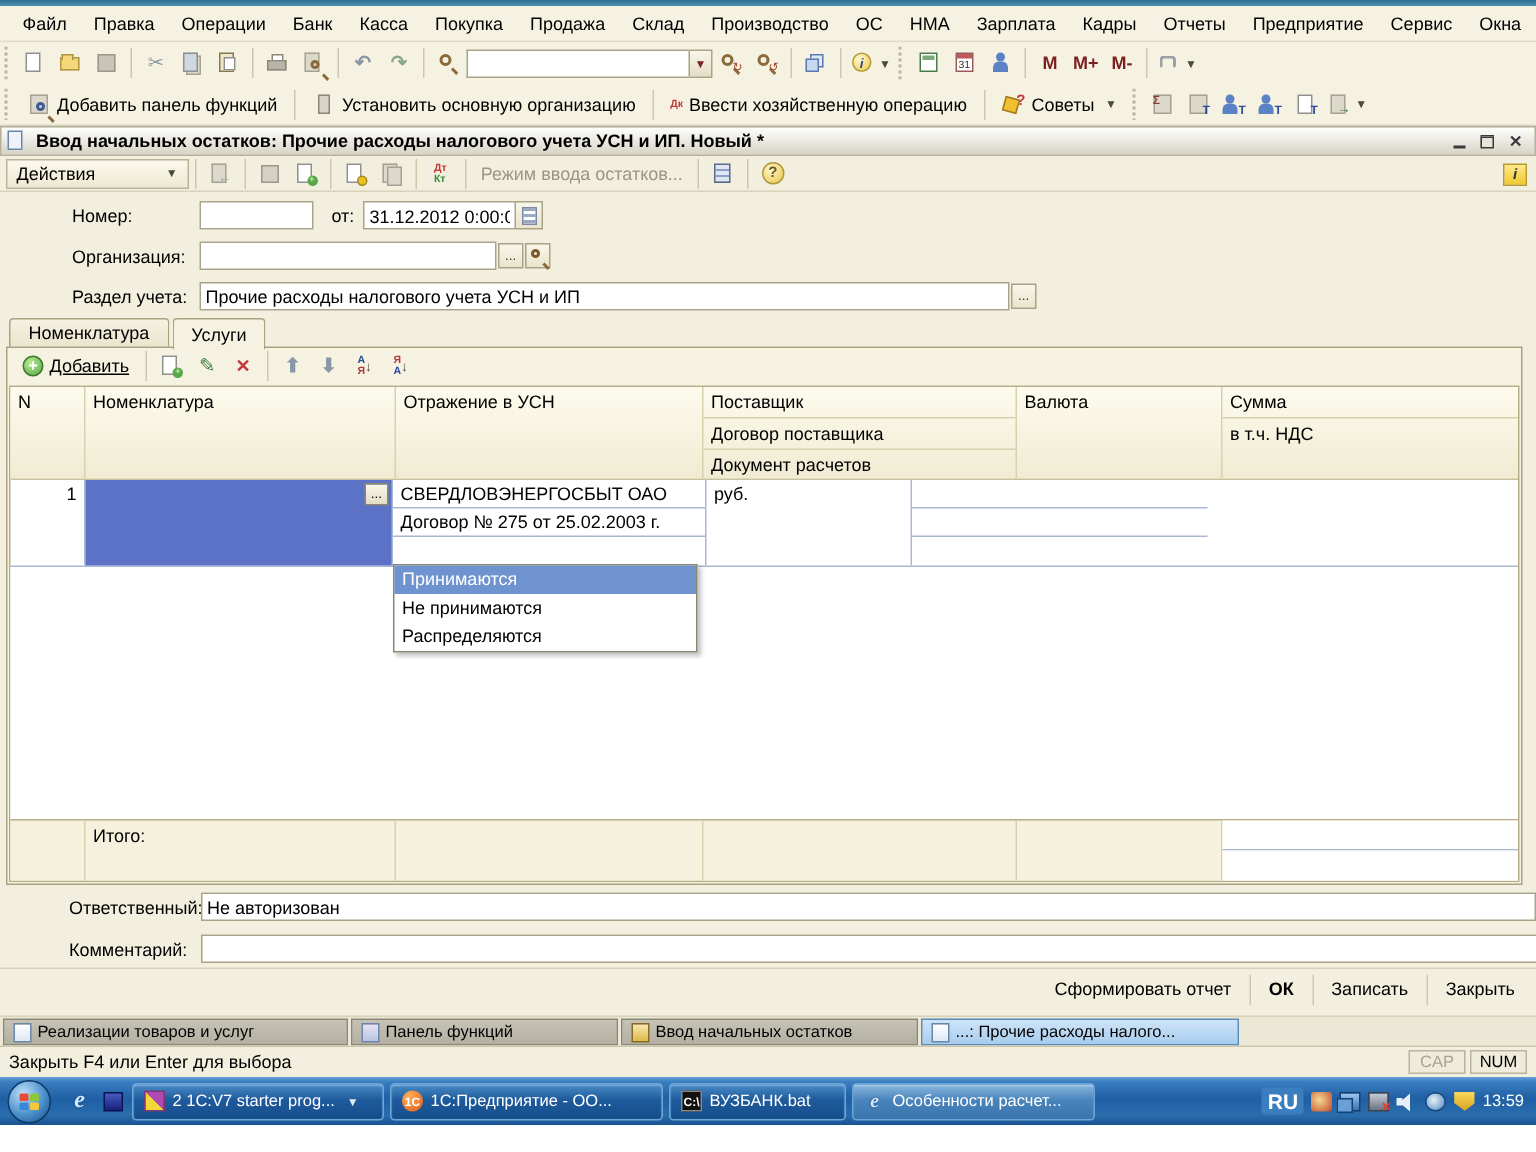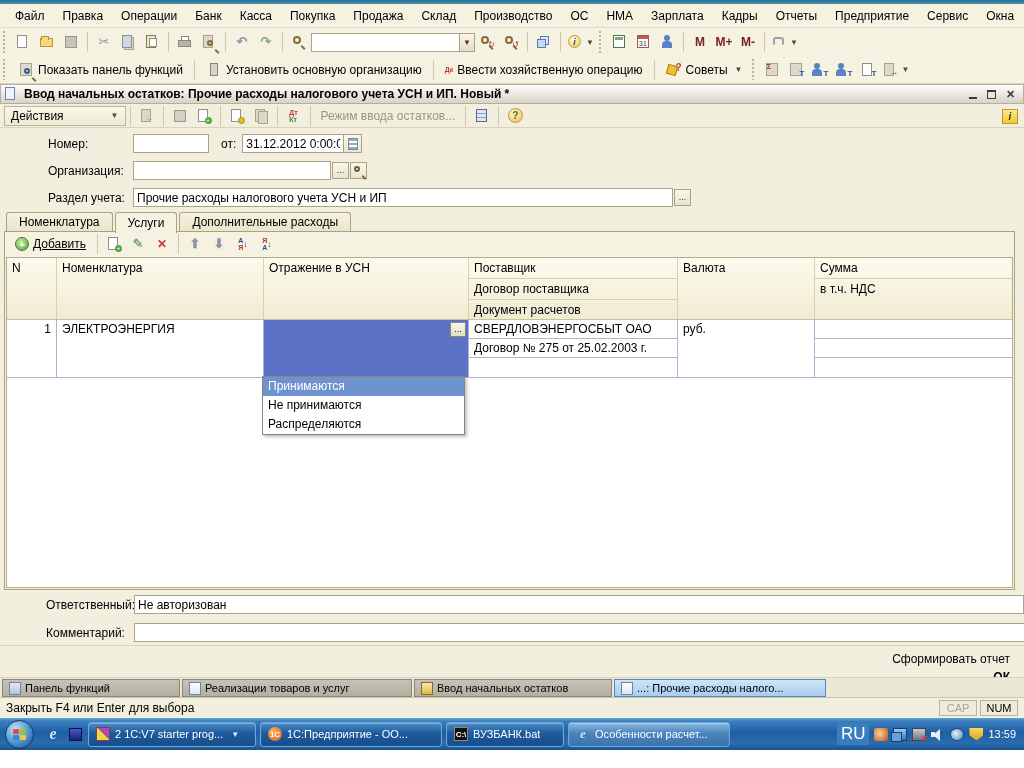--- a/index.html
+++ b/index.html
@@ -92,21 +92,21 @@
   .trow { display:flex; background:#f5f1dc; border-top:1px solid #b5ad88; height:41px; }
   .tcell { border-right:1px solid #d8d1ae; padding:3px 5px; }
   .editcell { position:relative; background:#5b72c7; }
   .edit-dots { position:absolute; right:2px; top:2px; width:16px; height:15px; border:1px solid #8a8670; background:linear-gradient(#faf7ea,#e2ddc4); font-size:9px; line-height:12px; text-align:center; }
   .dropdown { position:absolute; left:262px; top:376px; width:203px; background:#fff; border:1px solid #8a8670; box-shadow:2px 2px 3px rgba(0,0,0,.25); z-index:5; }
   .opt { height:19px; line-height:19px; padding-left:5px; }
   .opt.sel { background:#6e93ce; color:#fff; }
 
   
   .divider { position:absolute; left:0; top:645px; width:1024px; height:1px; background:#d8d3ba; }
-  .footer-btns { position:absolute; right:6px; top:650px; height:22px; display:flex; align-items:flex-end;flex-direction:column; }
+  .footer-btns { position:absolute; right:6px; top:650px; height:22px; display:flex; align-items:flex-start; }
   .fbtn { padding:2px 8px; }
   .fbtn.bold { font-weight:bold; }
   .clear-x { font-weight:bold; font-size:12px; color:#222; padding:0 3px; }
 
   
   .mdi-tabbar { position:absolute; left:0; top:677px; width:1024px; height:20px; background:#ece8d6; display:flex; align-items:center; padding:1px 2px 0; border-top:1px solid #d8d3ba; }
   .mtab { display:flex; align-items:center; gap:4px; height:18px; padding:0 6px; margin-right:2px; background:linear-gradient(#c6c3b6,#b3b0a2); border:1px solid #8a8778; font-size:11px; overflow:hidden; white-space:nowrap; }
   .mtab.active { background:linear-gradient(#cfe4f8,#a8ccee); border-color:#5a8ab8; }
   .mtab .mico { width:12px; height:13px; background:#fff; border:1px solid #6a86a8; flex:0 0 auto; }
   .mtab .mico.c1 { background:linear-gradient(#e8e4f4,#b8c4e0); }
@@ -128,21 +128,21 @@
   .ql { width:18px; height:18px; margin:0 2px; display:flex; align-items:center; justify-content:center; flex:0 0 auto; }
   .ie-e { font-family:"Liberation Serif",serif; font-style:italic; font-weight:bold; font-size:16px; color:#cfe8ff; text-shadow:0 0 2px #1a4a84; }
   .ql-app { width:13px; height:13px; background:linear-gradient(#4a5ac4,#18207a); border:1px solid #0a1250; }
   .task { display:flex; align-items:center; gap:5px; height:25px; margin:0 2px; padding:1px 7px; border-radius:3px; border:1px solid #6aa6d8; background:linear-gradient(#4a8cc6,#1d5a9c 45%, #174e8c); font-size:11px; white-space:nowrap; overflow:hidden; box-shadow:inset 0 1px 1px rgba(255,255,255,.35); }
   .task.lite { background:linear-gradient(#8ab8e0,#4a84bc 45%, #3a74ac); }
   .task .tico { width:14px; height:14px; flex:0 0 auto; display:flex; align-items:center; justify-content:center; font-size:8px; font-weight:bold; }
   .ico-v7 { background:linear-gradient(45deg,#f0d83a 50%, #b04ab0 50%); border:1px solid #7a3a7a; }
   .ico-1c { background:radial-gradient(circle at 35% 30%, #ffb060, #e05a10); border-radius:50%; color:#fff; font-size:7px; }
   .ico-bat { background:#111; color:#fff; border:1px solid #888; font-size:6px; }
   .tray { margin-left:auto; display:flex; align-items:center; gap:5px; padding-right:8px; }
-  .lang { background:#3a7ec0; padding:1px 4px; font-size:17px; border-radius:2px; }
+  .lang { background:#3a7ec0; padding:1px 4px; font-size:14px; border-radius:2px;font-weight:bold; }
   .tray-ic { width:14px; height:13px; position:relative; flex:0 0 auto; }
   .t-red { background:radial-gradient(circle at 40% 40%, #f8d890, #c04a2a); border-radius:2px; }
   .t-net { background:linear-gradient(#9ac8f0,#3a72b4); border:1px solid #16406e; }
   .t-net:before { content:""; position:absolute; left:-3px; top:3px; width:9px; height:8px; background:#6aa0d8; border:1px solid #16406e; }
   .t-netx { background:linear-gradient(#c8ccd4,#6a7486); border:1px solid #3a4452; }
   .t-netx:after { content:"×"; position:absolute; right:-2px; bottom:-4px; color:#e83a2a; font-weight:bold; font-size:11px; }
   .t-vol:before { content:""; position:absolute; left:0; top:4px; width:4px; height:5px; background:#e8eef6; }
   .t-vol:after { content:""; position:absolute; left:2px; top:1px; border-top:6px solid transparent; border-bottom:6px solid transparent; border-right:7px solid #e8eef6; }
   .t-clk { background:radial-gradient(circle at 40% 40%, #e8f0f8, #4a86c0); border-radius:50%; border:1px solid #1a4a80; }
   .t-shield { background:linear-gradient(#f8d85a,#d8a020); clip-path:polygon(0 0, 100% 0, 100% 60%, 50% 100%, 0 60%); }
@@ -306,21 +306,21 @@
       </span>
   </div>
 
   <div class="toolbar tb2">
     <div class="grip"></div>
     <span class="tbtn tbtn-text">
       <span class="i">
           <span class="doc gray" style="width:12px;"></span>
           <span class="mag" style="left:6px;top:6px;width:6px;height:6px;border-color:#3a5a9a;"></span>
         </span>
-      <span>Показать панель функций</span>
+      <span>Добавить панель функций</span>
     </span>
     <span class="sep"></span>
     <span class="tbtn tbtn-text">
       <span class="i">
           <span style="position:absolute;left:4px;top:1px;width:8px;height:13px;background:#d8d4c8;border:1px solid #8a8678;"></span>
         </span>
       <span>Установить основную организацию</span>
     </span>
     <span class="sep"></span>
     <span class="tbtn tbtn-text">
@@ -467,21 +467,20 @@
 
   <div class="frow" style="left:10px; top:188px;">
     <span class="flabel" style="width:85px;">Раздел учета:</span>
     <input class="tinput" style="width: 540px;" value="Прочие расходы налогового учета УСН и ИП">
     <span class="sq-btn" style="margin-left:1px;">...</span>
   </div>
 
   <div class="tabs">
     <span class="tab">Номенклатура</span>
     <span class="tab active">Услуги</span>
-    <span class="tab">Дополнительные расходы</span>
   </div>
 
   <div class="panel">
     <div class="table-toolbar">
       <span class="tbtn tbtn-text">
         <span class="plus-circle">+</span>
         <span style="text-decoration:underline;">Добавить</span>
       </span>
       <span class="sep"></span>
       <span class="tbtn">
@@ -526,39 +525,49 @@
         </div>
         <div class="hcell" style="width:137px;">Валюта</div>
         <div class="hcell" style="width:197px; padding:0; border-right:none;">
           <div class="hsub">Сумма</div>
           <div class="hsub" style="height:41px; border-bottom:none;">в т.ч. НДС</div>
         </div>
       </div>
 
       <div class="drow" style="height:58px;">
         <div class="dcell" style="width:50px; text-align:right;">1</div>
-        <div class="dcell" style="width:207px;">ЭЛЕКТРОЭНЕРГИЯ</div>
         <div class="dcell editcell" style="width:205px;">
           <span class="edit-dots">...</span>
         </div>
         <div class="dcell" style="width:209px; padding:0;">
           <div class="dsub">СВЕРДЛОВЭНЕРГОСБЫТ ОАО</div>
           <div class="dsub">Договор № 275 от 25.02.2003 г.</div>
           <div class="dsub" style="height:20px;"></div>
         </div>
         <div class="dcell" style="width:137px;">руб.</div>
         <div class="dcell" style="width:197px; padding:0; border-right:none;">
           <div class="dsub"></div>
           <div class="dsub"></div>
           <div class="dsub" style="height:20px;"></div>
         </div>
       </div>
 
       <div class="spacer"></div>
 
+      <div class="trow">
+        <div class="tcell" style="width:50px;"></div>
+        <div class="tcell" style="width:207px;">Итого:</div>
+        <div class="tcell" style="width:205px;"></div>
+        <div class="tcell" style="width:209px;"></div>
+        <div class="tcell" style="width:137px;"></div>
+        <div class="tcell" style="width:197px; padding:0; border-right:none;">
+          <div style="height:20px; background:#fff; border-bottom:1px solid #a8b8d4;"></div>
+          <div style="height:20px; background:#fff;"></div>
+        </div>
+      </div>
     </div>
   </div>
 
   <div class="dropdown">
     <div class="opt sel">Принимаются</div>
     <div class="opt">Не принимаются</div>
     <div class="opt">Распределяются</div>
   </div>
 
   <div class="frow" style="left:8px; top:595px;">
@@ -578,27 +587,27 @@
     <span class="fbtn">Сформировать отчет</span>
     <span class="sep"></span>
     <span class="fbtn bold">ОК</span>
     <span class="sep"></span>
     <span class="fbtn">Записать</span>
     <span class="sep"></span>
     <span class="fbtn">Закрыть</span>
   </div>
 
   <div class="mdi-tabbar">
+    <span class="mtab" style="width:230px;">
+        <span class="mico c2"></span>
+        <span>Реализации товаров и услуг</span>
+      </span>
     <span class="mtab" style="width:178px;">
         <span class="mico c1"></span>
         <span>Панель функций</span>
-      </span>
-    <span class="mtab" style="width:230px;">
-        <span class="mico c2"></span>
-        <span>Реализации товаров и услуг</span>
       </span>
     <span class="mtab" style="width:198px;">
         <span class="mico c3"></span>
         <span>Ввод начальных остатков</span>
       </span>
     <span class="mtab active" style="width:212px;">
         <span class="mico c2"></span>
         <span>...: Прочие расходы налого...</span>
       </span>
   </div>

